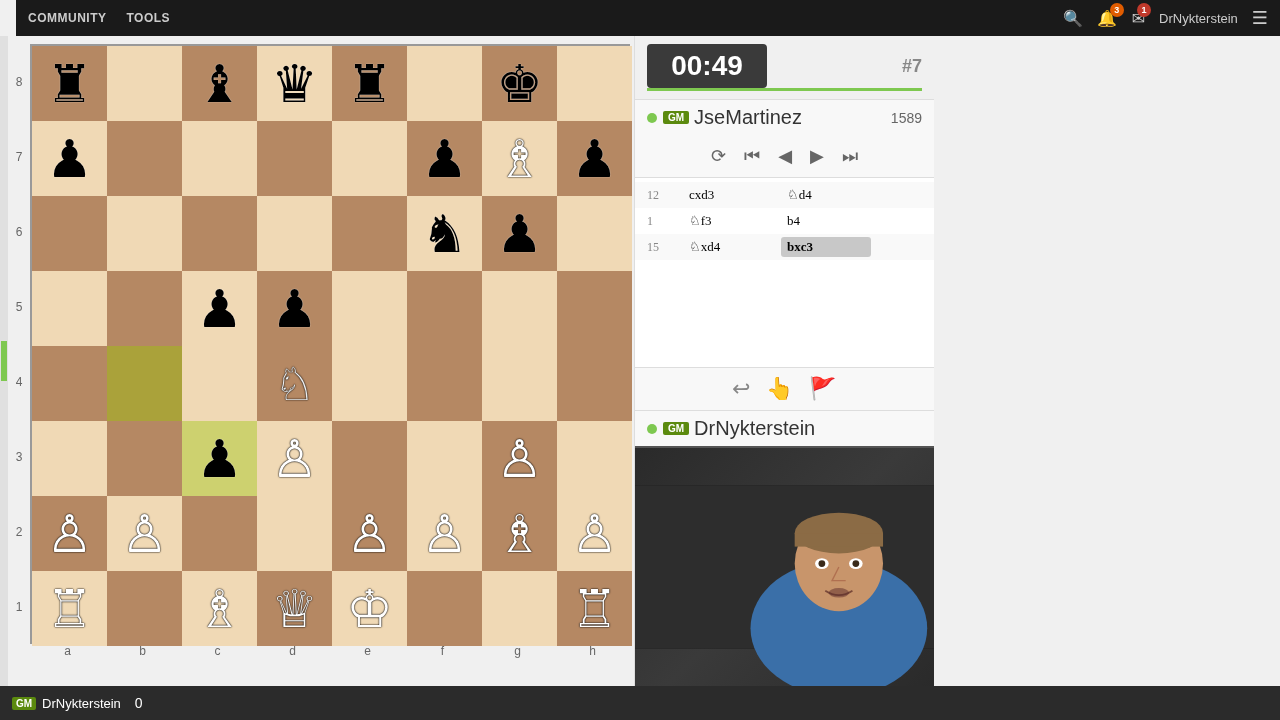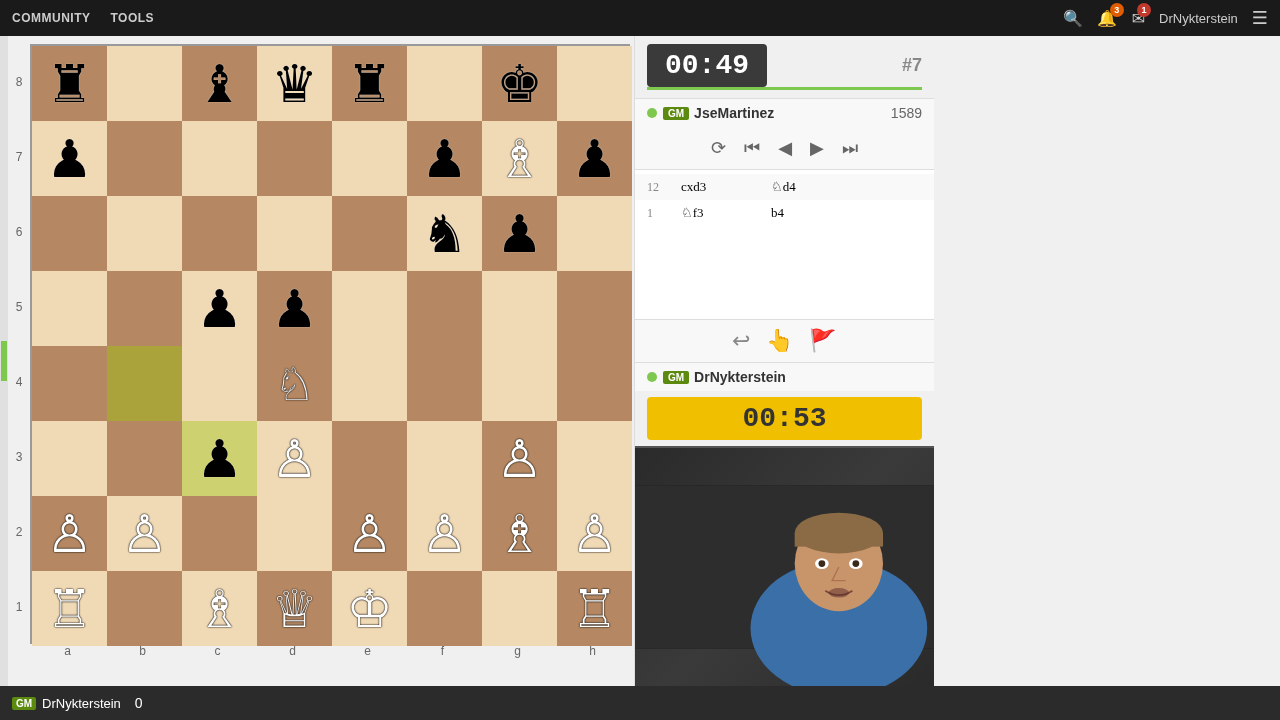--- a/index.html
+++ b/index.html
@@ -14,20 +14,21 @@
     }
 
     
     #top-nav {
       height: 36px;
       background: #1a1a1a;
       display: flex;
       align-items: center;
       padding: 0 12px;
       flex-shrink: 0;
+      margin-left: 16px;
     }
     .nav-link {
       color: #ccc;
       font-size: 12px;
       font-weight: bold;
       letter-spacing: 0.5px;
       margin-right: 20px;
       cursor: pointer;
     }
     .nav-right {
@@ -210,21 +211,21 @@
     .timer-row {
       display: flex;
       align-items: center;
       justify-content: space-between;
     }
     .timer-display {
       background: #3a3a3a;
       color: #fff;
       font-size: 28px;
       font-weight: bold;
-      font-family: Liberation Mono, monospace;
+      font-family: Liberation Sans, sans-serif;
       padding: 6px 16px;
       border-radius: 4px;
       min-width: 120px;
       text-align: center;
     }
     .timer-display.yellow {
       background: #f0c000;
       color: #333;
     }
     .puzzle-num {
@@ -251,22 +252,22 @@
     .gm-badge {
       background: #5b8a0e;
       color: white;
       font-size: 10px;
       font-weight: bold;
       padding: 1px 5px;
       border-radius: 2px;
       margin-right: 5px;
     }
     .player-name {
-      font-size: 14px;
-      font-weight: bold;
+      font-size: 20px;
+      font-weight: normal;
       color: #333;
     }
     .rating {
       margin-left: auto;
       font-size: 14px;
       color: #666;
     }
 
     
     .controls-row {
@@ -304,20 +305,21 @@
     .move-num {
       width: 28px;
       color: #888;
       font-size: 12px;
     }
     .move-w, .move-b {
       width: 90px;
       cursor: pointer;
       padding: 2px 6px;
       border-radius: 3px;
+      margin-left: 8px;
     }
     .move-b.active {
       background: #c8c8c8;
       font-weight: bold;
     }
 
     
     .action-row {
       display: flex;
       align-items: center;
@@ -637,39 +639,41 @@
       <div class="move-row">
         <span class="move-num">12</span>
         <span class="move-w">cxd3</span>
         <span class="move-b">♘d4</span>
       </div>
       <div class="move-row">
         <span class="move-num">1</span>
         <span class="move-w">♘f3</span>
         <span class="move-b">b4</span>
       </div>
+      <div class="move-row">
+        <span class="move-num">15</span>
+        <span class="move-w">♘xd4</span>
+        <span class="move-b active">bxc3</span>
+      </div>
     </div>
 
     <div class="action-row">
       <button class="action-btn">↩</button>
       <button class="action-btn">👆</button>
       <button class="action-btn">🚩</button>
     </div>
 
     <div class="player2-section">
       <div class="player-row" style="padding:0">
         <div class="online-dot"></div>
         <span class="gm-badge">GM</span>
         <span class="player-name">DrNykterstein</span>
       </div>
     </div>
 
-    <div style="padding: 6px 12px; background: #f0f0f0;">
-      <div class="timer-display yellow">00:53</div>
-    </div>
 
     <div id="webcam">
       <div class="webcam-placeholder">
 
         <svg width="440" height="240" viewBox="0 0 440 240">
           <rect width="440" height="240" fill="#1a1a1a"></rect>
 
           <rect width="440" height="240" fill="#2d2d2d"></rect>
 
           <ellipse cx="300" cy="210" rx="130" ry="100" fill="#3a6fa8"></ellipse>

